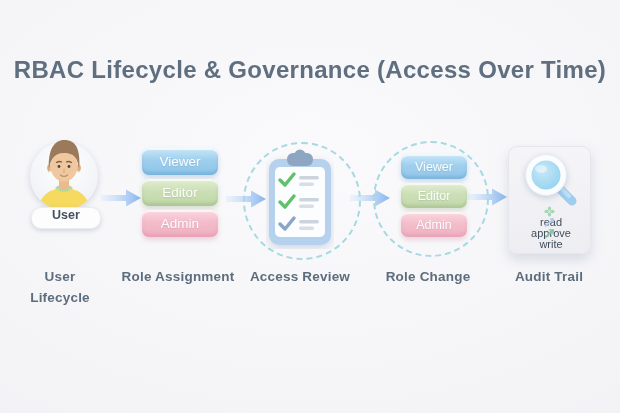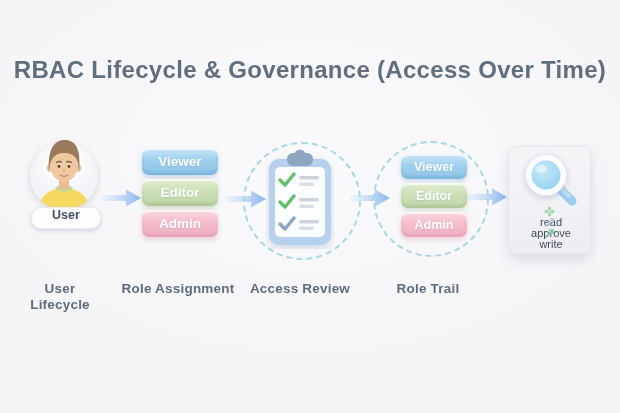--- a/index.html
+++ b/index.html
@@ -12,22 +12,22 @@
     position:relative;width:620px;height:413px;
     background:radial-gradient(130% 120% at 50% 38%, #fafafc 0%, #f4f4f7 55%, #ebebf0 100%);
   }
   .title{
     position:absolute;left:0;right:0;top:56px;margin:0;
     text-align:center;font-size:24px;font-weight:700;letter-spacing:.3px;
     color:#5f6f80;
   }
   
   .caption{
-    position:absolute;top:281px;text-align:center;
-    font-size:13.5px;font-weight:700;color:#5d6d7e;line-height:16px;letter-spacing:.2px;
+    position:absolute;top:266px;text-align:center;
+    font-size:13.5px;font-weight:700;color:#5d6d7e;line-height:21px;letter-spacing:.2px;
   }
   .cap-user{left:20px;width:80px;}
   .cap-ra{left:118px;width:120px;}
   .cap-ar{left:240px;width:120px;}
   .cap-rc{left:368px;width:120px;}
   .cap-at{left:489px;width:120px;}
   
   .avatar{position:absolute;left:22px;top:128px;width:84px;height:96px;}
   .user-pill{
     position:absolute;left:31px;top:207px;width:68px;height:20px;
@@ -38,21 +38,21 @@
   }
   
   .arrow{position:absolute;width:42px;height:20px;}
   .a1{left:101px;top:188px;}
   .a2{left:226px;top:189px;}
   .a3{left:350px;top:188px;}
   .a4{left:467px;top:187px;}
   
   .badge{
     position:absolute;border-radius:7px;text-align:left;
-    font-weight:700;color:rgba(255,255,255,.96);
+    font-weight:400;color:rgba(255,255,255,.96);
     text-shadow:0 1px 1px rgba(90,110,130,.18);
     display:flex;align-items:center;justify-content:center;
   }
   .ra-badge{left:142px;width:76px;height:27px;font-size:13.5px;}
   .ra-1{top:148px;} .ra-2{top:179px;} .ra-3{top:210px;}
   .rc-badge{left:401px;width:66px;height:25px;font-size:12.5px;opacity:.96;}
   .rc-1{top:154px;} .rc-2{top:183px;} .rc-3{top:212px;}
   .b-viewer{
     background:linear-gradient(180deg,#c9e7f8 0%,#9ecfee 45%,#8cc4e8 100%);
     box-shadow:0 3px 5px rgba(120,160,200,.35), inset 0 2px 1px rgba(255,255,255,.75), inset 0 -3px 3px rgba(90,150,200,.35);
@@ -204,15 +204,16 @@
           <path d="M5.5 2 L9 2 L9 5.5" stroke="#84c9a2" stroke-width="1.7" stroke-linecap="round" stroke-linejoin="round" fill="none"></path>
         </svg>
         <span class="audit-label">write</span>
       </div>
     </div>
   </div>
 
   <div class="caption cap-user">User Lifecycle</div>
   <div class="caption cap-ra">Role Assignment</div>
   <div class="caption cap-ar">Access Review</div>
-  <div class="caption cap-rc">Role Trail</div>
+  <div class="caption cap-rc">Role Change</div>
+  <div class="caption cap-at">Audit Trail</div>
 
 </div>
 
 </body></html>

